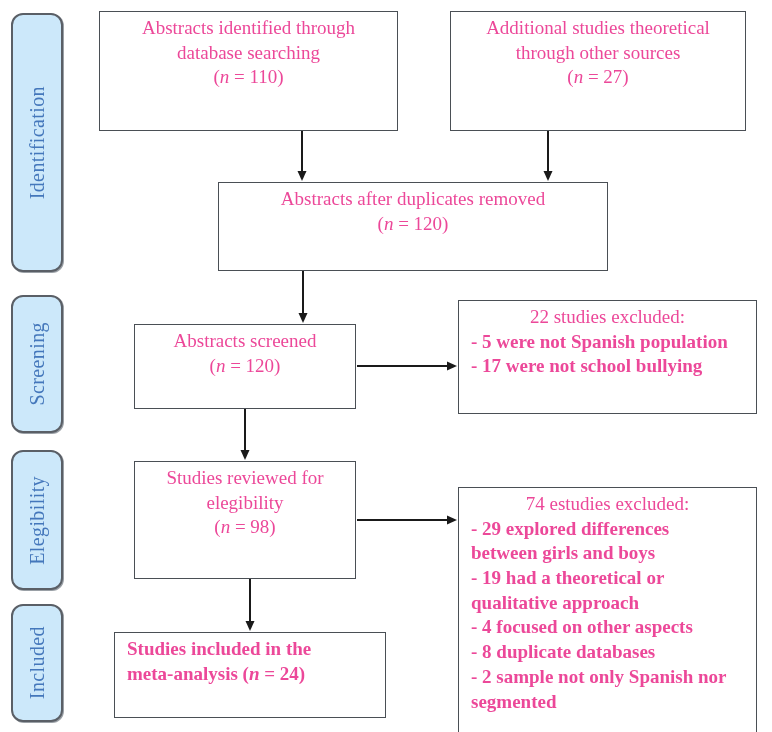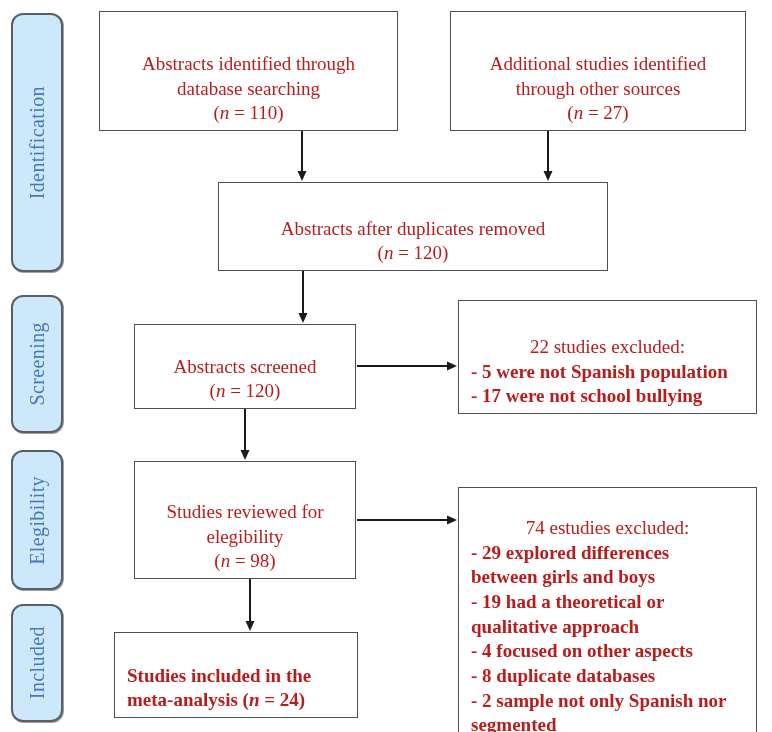--- a/index.html
+++ b/index.html
@@ -47,22 +47,22 @@
   }
 
   
   .node {
     position: absolute;
     background: #ffffff;
     border: 1.6px solid #4a4f55;
     box-sizing: border-box;
     display: flex;
     flex-direction: column;
-    justify-content: flex-end;
-    color: #b91c1c;
+    justify-content: flex-start;
+    color: #ec4899;
     font-size: 19px;
     line-height: 1.30;
   }
   .node.center { align-items: center; text-align: center; }
   .node.center .line { text-align: center; }
   .node .pad { padding: 4px 12px; width: 100%; box-sizing: border-box; }
   .node .line { display: block; }
   .node .head {
     display: block;
     text-align: center;
@@ -119,21 +119,21 @@
   <div class="node center" style="left:99px; top:11px; width:299px; height:120px;">
     <div class="pad">
       <span class="line">Abstracts identified through</span>
       <span class="line">database searching</span>
       <span class="line">(<em class="n">n</em> = 110)</span>
     </div>
   </div>
 
   <div class="node center" style="left:450px; top:11px; width:296px; height:120px;">
     <div class="pad">
-      <span class="line">Additional studies identified</span>
+      <span class="line">Additional studies theoretical</span>
       <span class="line">through other sources</span>
       <span class="line">(<em class="n">n</em> = 27)</span>
     </div>
   </div>
 
   <div class="node center" style="left:218px; top:182px; width:390px; height:89px;">
     <div class="pad">
       <span class="line">Abstracts after duplicates removed</span>
       <span class="line">(<em class="n">n</em> = 120)</span>
     </div>
@@ -169,20 +169,20 @@
       <span class="line">between girls and boys</span>
       <span class="line">- 19 had a theoretical or</span>
       <span class="line">qualitative approach</span>
       <span class="line">- 4 focused on other aspects</span>
       <span class="line">- 8 duplicate databases</span>
       <span class="line">- 2 sample not only Spanish nor</span>
       <span class="line">segmented</span>
     </div>
   </div>
 
-  <div class="node listbox" style="left:114px; top:632px; width:244px; height:86px;">
+  <div class="node listbox" style="left:114px; top:632px; width:272px; height:86px;">
     <div class="pad">
       <span class="line">Studies included in the</span>
       <span class="line">meta-analysis (<em class="n">n</em> = 24)</span>
     </div>
   </div>
 
 </div>
 
 </body></html>

